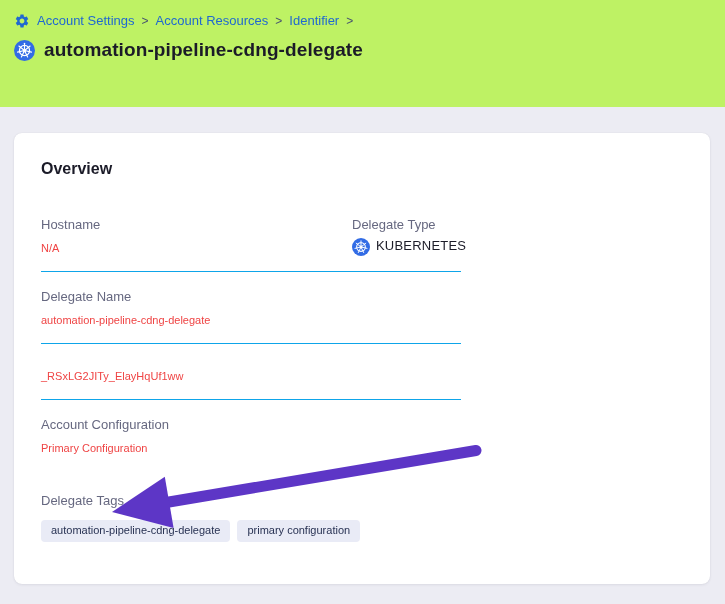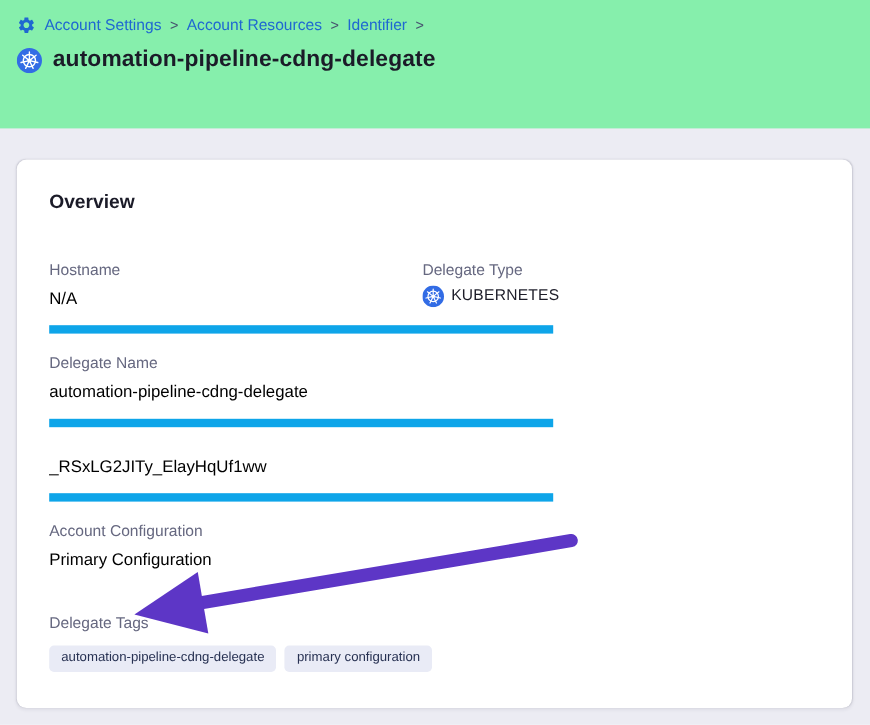--- a/index.html
+++ b/index.html
@@ -7,21 +7,21 @@
     width: 725px; height: 604px;
     position: relative;
     overflow: hidden;
     background: #ececf3;
     font-family: "Liberation Sans", "DejaVu Sans", sans-serif;
     -webkit-font-smoothing: antialiased;
   }
 
   
   .page-header {
-    background: #86efac;
+    background: #bef264;
     height: 107px;
     box-sizing: border-box;
     padding: 13px 14px 0 14px;
   }
   .breadcrumb {
     display: flex;
     align-items: center;
     gap: 7px;
     font-size: 13px;
     line-height: 16px;
@@ -66,35 +66,35 @@
   }
   .card h2 {
     margin: 0 0 22px 0;
     font-size: 16px;
     font-weight: 700;
     color: #1b1b28;
   }
   .fields { width: 420px; }
   .section {
     padding: 17px 0 14px 0;
-    border-bottom: 7px solid #0ea5e9;
+    border-bottom: 1px solid #0ea5e9;
   }
   .section.last { border-bottom: none; }
   .row-two { display: flex; }
   .col-left { width: 311px; flex: none; }
   .col-right { flex: 1; }
   .field-label {
     font-size: 13px;
     line-height: 16px;
     color: #666880;
   }
   .field-value {
-    font-size: 14px;
+    font-size: 11px;
     line-height: 18px;
-    color: #000000;
+    color: #ef4444;
     margin-top: 6px;
   }
   .type-value {
     display: flex;
     gap: 6px;
     margin-top: 5px;
     font-size: 13px;
     color: #1c1c28;
     letter-spacing: 0.2px;
   }

